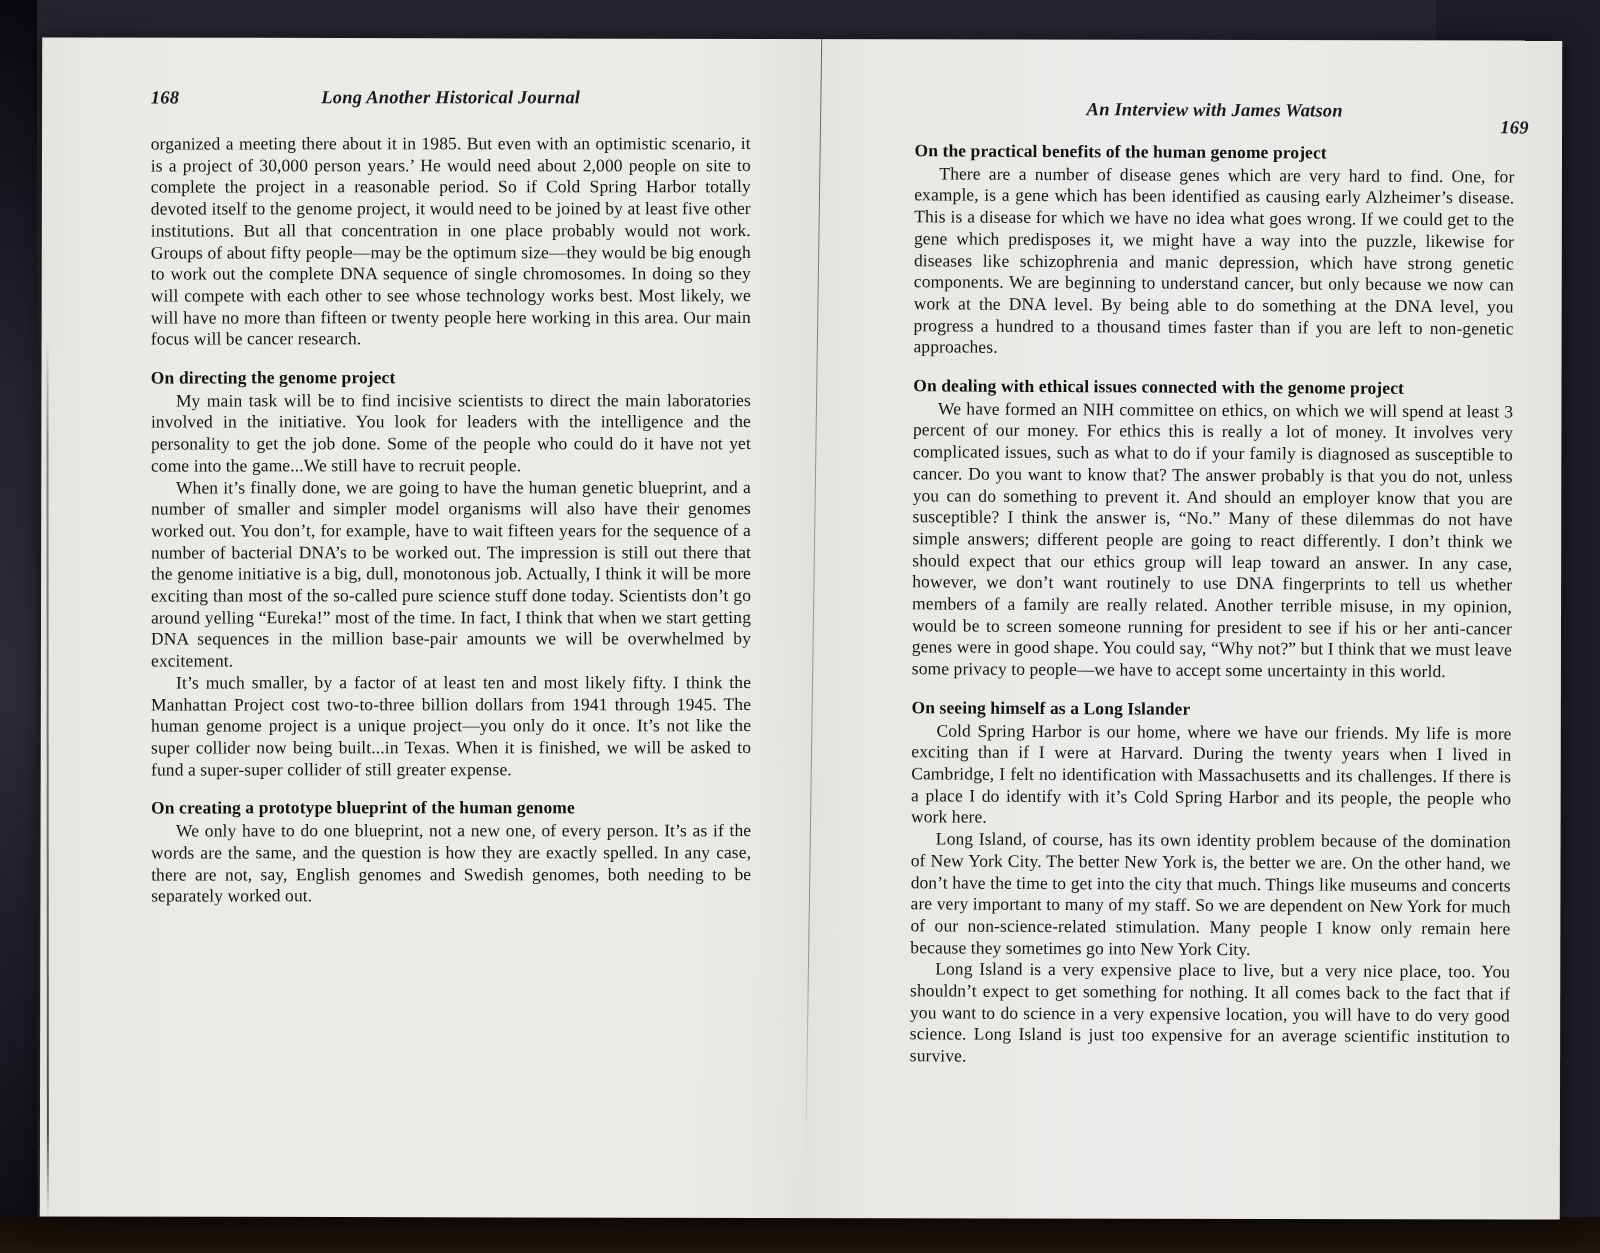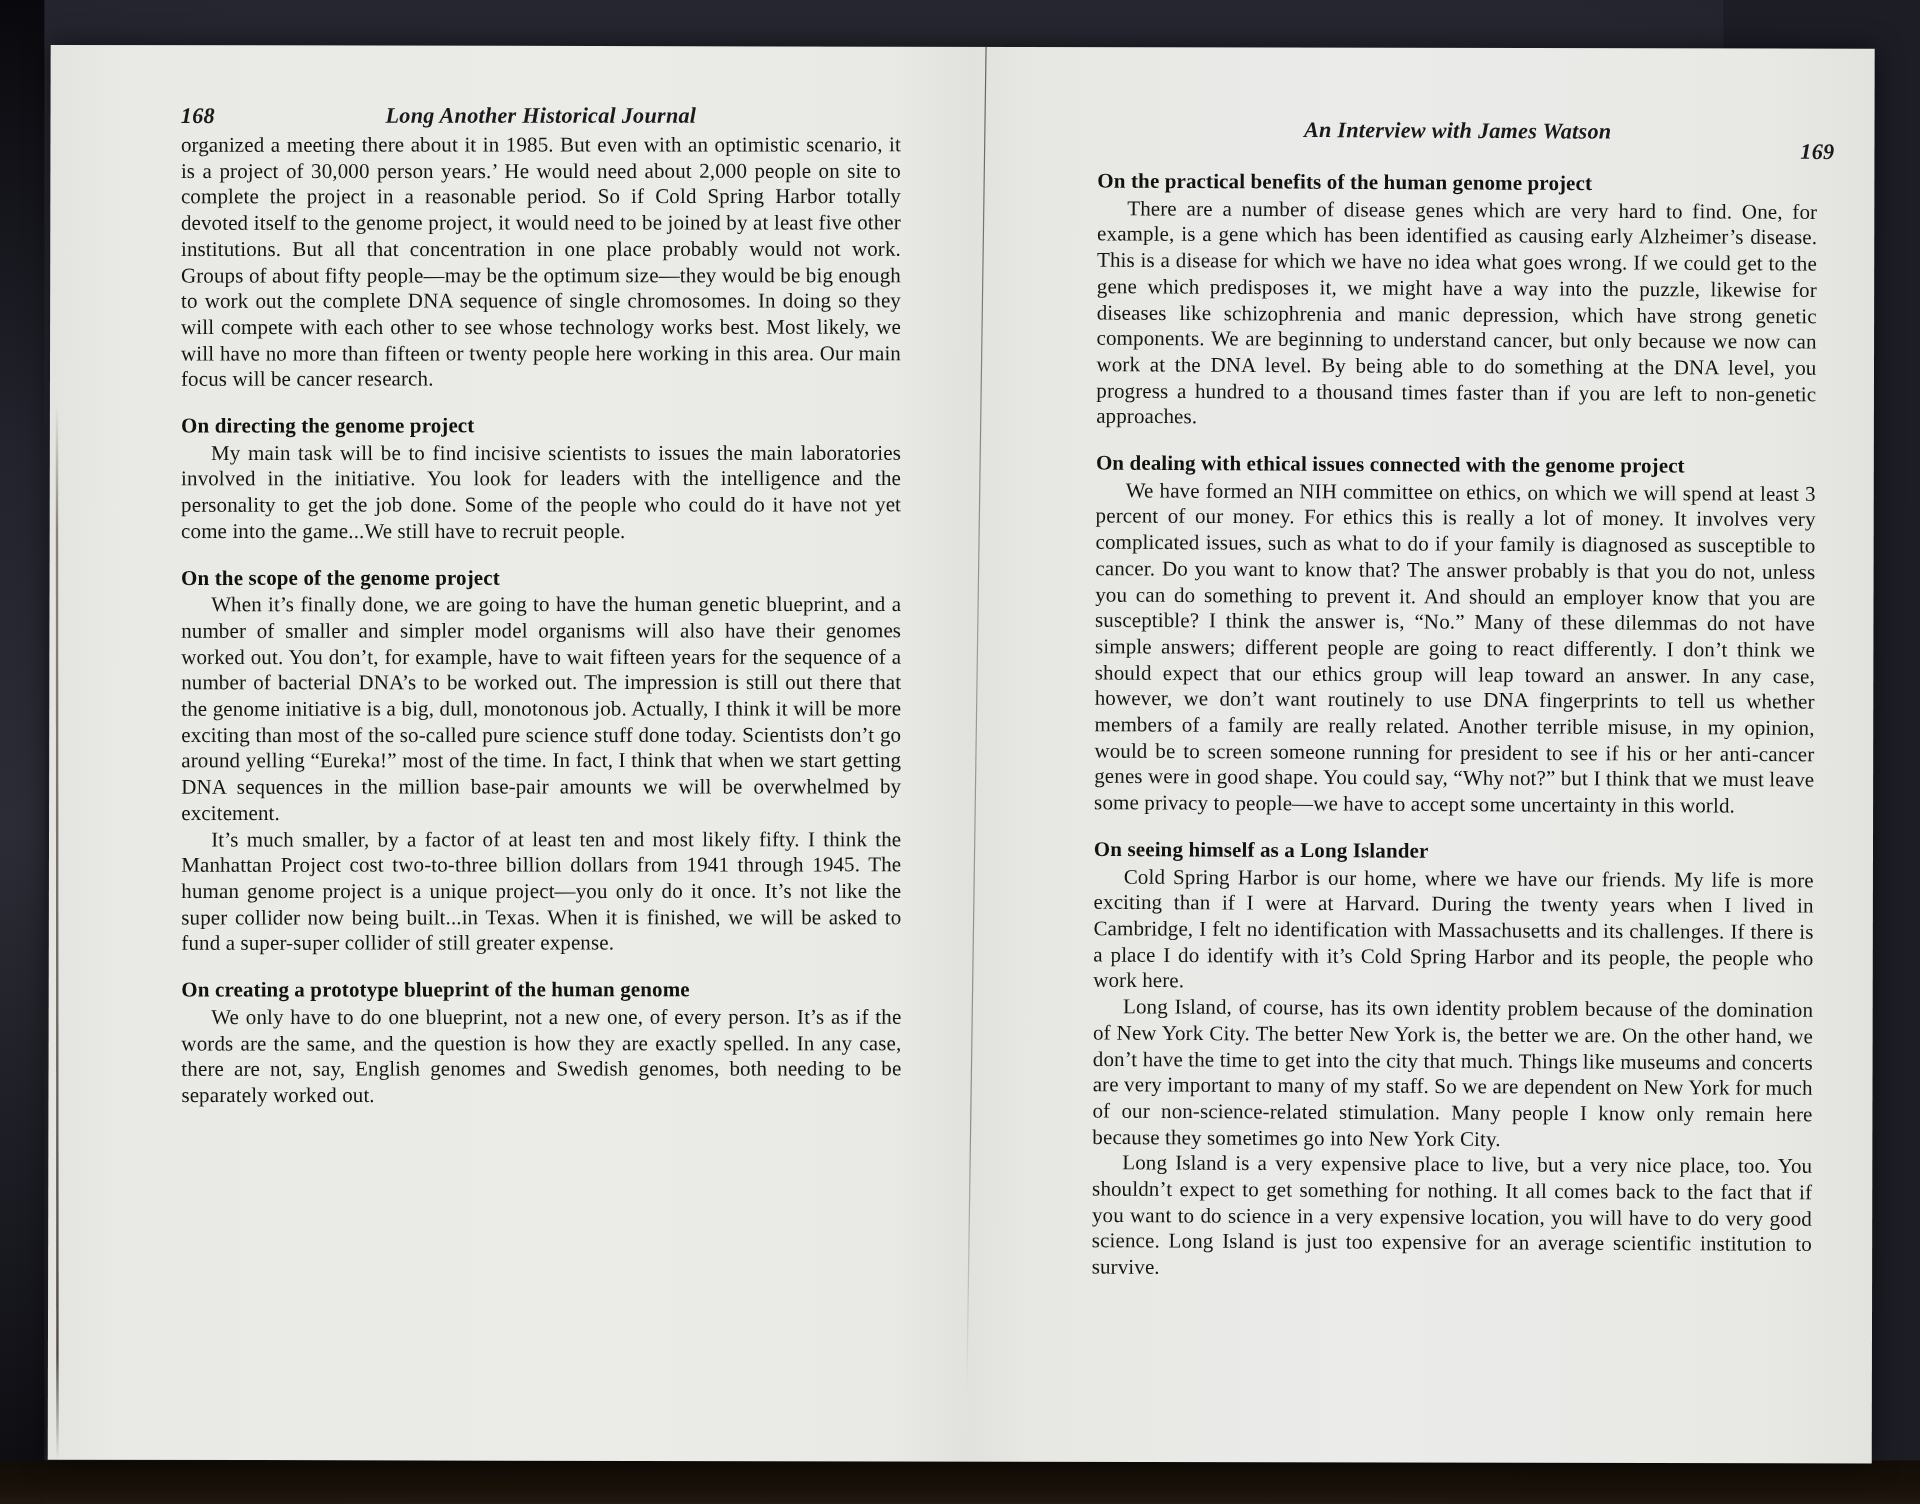--- a/index.html
+++ b/index.html
@@ -54,21 +54,21 @@
   .page-left  .pagehead { margin-top:49px; }
   .page-right .pagehead { margin-top:60px; }
   .folio-left  { position:absolute; left:0; top:0; }
   .folio-right { position:absolute; right:-14px; top:0;margin-top:16px; }
   .running-head { position:absolute; left:0; width:100%; text-align:center; top:0; }
 
   .body-text {
     font-size:17.5px; line-height:21.7px; text-align:justify;
     color:#161513; letter-spacing:.1px;
   }
-  .page-left  .body-text { }
+  .page-left  .body-text { margin-top:23px; }
   .page-right .body-text { margin-top:19px; }
 
   .body-text h3 {
     font-size:17.5px; font-weight:bold; color:#121210;
     margin-top:17px; margin-bottom:1px; text-align:left;
   }
   .body-text h3:first-child { margin-top:0; }
   .body-text p { text-indent:25px; }
   .body-text p.noindent { text-indent:0; }
 </style>
@@ -84,22 +84,21 @@
     <div class="gutter-line"></div>
 
     <section class="page page-left">
       <header class="pagehead">
         <span class="folio-left">168</span>
         <span class="running-head">Long Another Historical Journal</span>
       </header>
       <div class="body-text">
         <p class="noindent">organized a meeting there about it in 1985. But even with an optimistic scenario, it is a project of 30,000 person years.’ He would need about 2,000 people on site to complete the project in a reasonable period. So if Cold Spring Harbor totally devoted itself to the genome project, it would need to be joined by at least five other institutions. But all that concentration in one place probably would not work. Groups of about fifty people—may be the optimum size—they would be big enough to work out the complete DNA sequence of single chromosomes. In doing so they will compete with each other to see whose technology works best. Most likely, we will have no more than fifteen or twenty people here working in this area. Our main focus will be cancer research.</p>
         <h3>On directing the genome project</h3>
-        <p>My main task will be to find incisive scientists to issues the main laboratories involved in the initiative. You look for leaders with the intelligence and the personality to get the job done. Some of the people who could do it have not yet come into the game...We still have to recruit people.</p>
-        <h3>On the scope of the genome project</h3>
+        <p>My main task will be to find incisive scientists to direct the main laboratories involved in the initiative. You look for leaders with the intelligence and the personality to get the job done. Some of the people who could do it have not yet come into the game...We still have to recruit people.</p>
         <p>When it’s finally done, we are going to have the human genetic blueprint, and a number of smaller and simpler model organisms will also have their genomes worked out. You don’t, for example, have to wait fifteen years for the sequence of a number of bacterial DNA’s to be worked out. The impression is still out there that the genome initiative is a big, dull, monotonous job. Actually, I think it will be more exciting than most of the so-called pure science stuff done today. Scientists don’t go around yelling “Eureka!” most of the time. In fact, I think that when we start getting DNA sequences in the million base-pair amounts we will be overwhelmed by excitement.</p>
         <p>It’s much smaller, by a factor of at least ten and most likely fifty. I think the Manhattan Project cost two-to-three billion dollars from 1941 through 1945. The human genome project is a unique project—you only do it once. It’s not like the super collider now being built...in Texas. When it is finished, we will be asked to fund a super-super collider of still greater expense.</p>
         <h3>On creating a prototype blueprint of the human genome</h3>
         <p>We only have to do one blueprint, not a new one, of every person. It’s as if the words are the same, and the question is how they are exactly spelled. In any case, there are not, say, English genomes and Swedish genomes, both needing to be separately worked out.</p>
       </div>
     </section>
 
     <section class="page page-right">
       <header class="pagehead">
         <span class="running-head">An Interview with James Watson</span>

